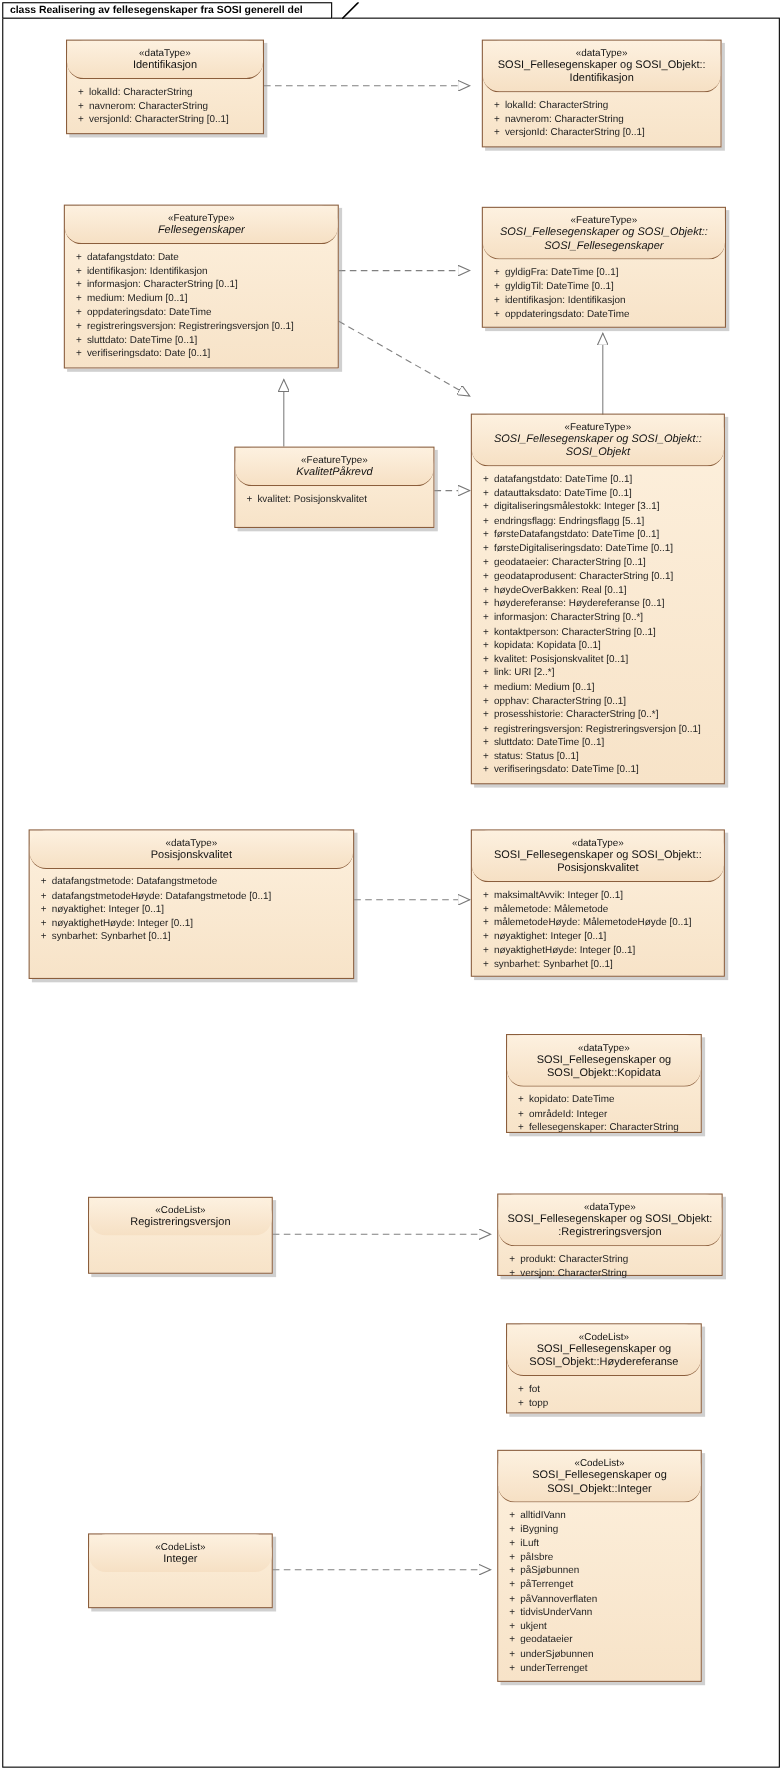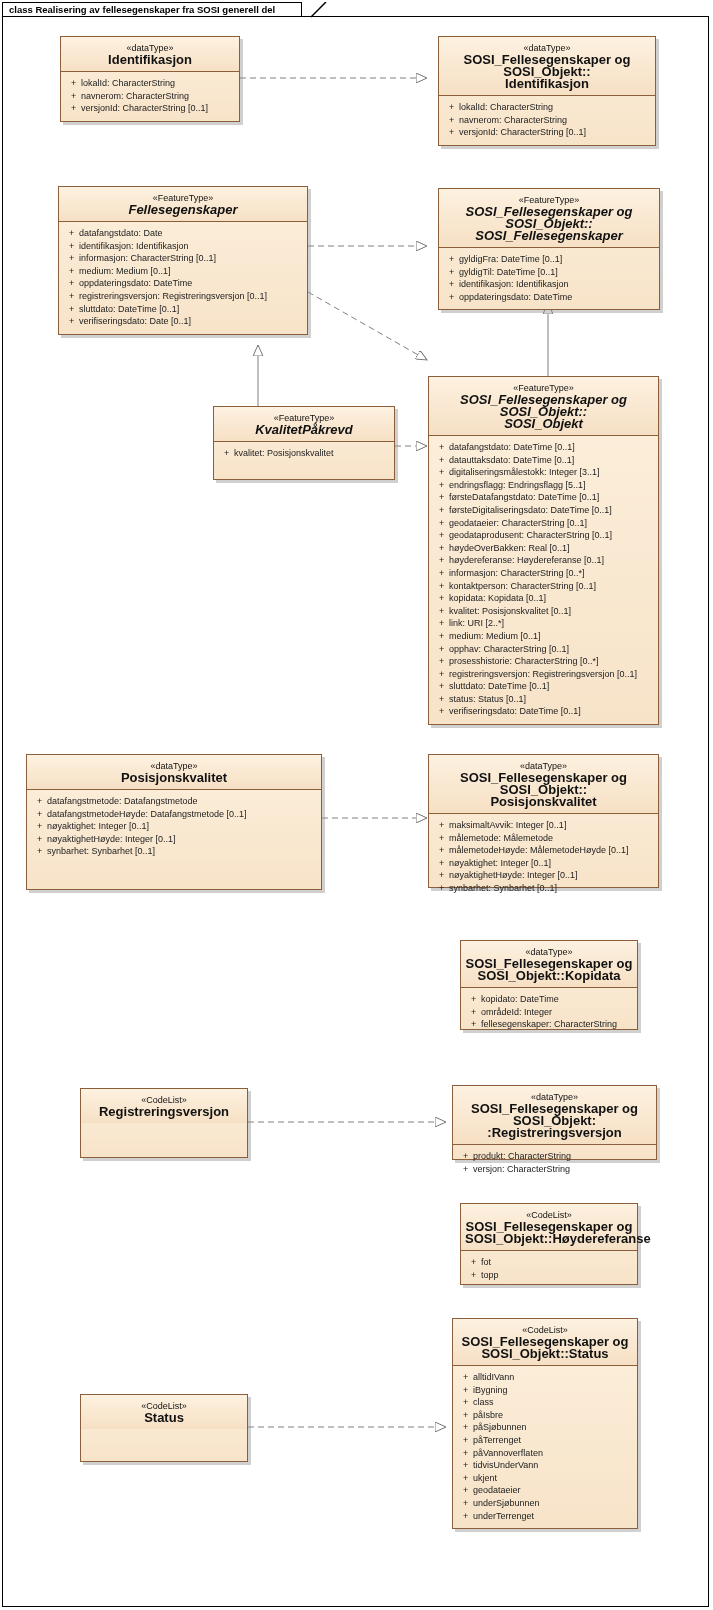--- a/index.html
+++ b/index.html
@@ -11,24 +11,24 @@
   .frame-tab{position:absolute;left:2px;top:2px;height:15px;box-sizing:border-box;
     border:1.5px solid #000;background:#fff;padding:0 26px 0 6px;display:flex;align-items:center;
     font-size:9.5px;font-weight:bold;color:#000;white-space:nowrap;}
   .tab-diag{position:absolute;right:0px;top:0px;width:17px;height:16px;overflow:hidden;}
 
   
   .cls{position:absolute;box-sizing:border-box;border:1px solid #8b5e3c;
        background:linear-gradient(180deg,#fdf0dd 0%,#f7e3c8 100%);
        box-shadow:3px 3px 0 0 rgba(150,150,150,0.45);}
   .cls .hdr{padding:5px 4px 5px 4px;text-align:center;border-bottom:1px solid #8b5e3c;
-       background:linear-gradient(180deg,#fdf1e0 0%,#f6e0c4 100%);}
+       background:linear-gradient(180deg,#fdf1e0 0%,#f6e0c4 100%);border-radius:15px;}
   .cls.nobody .hdr{border-bottom:none;}
   .stereo{font-size:9px;color:#111;line-height:12px;}
-  .cname{font-size:13px;font-weight:bold;color:#111;line-height:12px;}
+  .cname{font-size:10px;font-weight:normal;color:#111;line-height:12px;}
   .cname.ital{font-style:italic;}
   .attrs{padding:5px 4px 6px 4px;}
   .attr{font-size:9px;color:#222;line-height:12.6px;white-space:nowrap;display:flex;}
   .attr .vis{display:inline-block;width:16px;padding-left:6px;box-sizing:border-box;}
 
   
   svg.wires{position:absolute;left:0;top:0;width:713px;height:1610px;pointer-events:none;}
 </style>
 </head>
 <body>
@@ -418,34 +418,34 @@
           <span class="vis">+</span>
           <span>topp</span>
         </div>
     </div>
   </div>
 
   <div class="cls" style="left:452px;top:1318px;width:186px;">
     <div class="hdr">
       <div class="stereo">«CodeList»</div>
       <div class="cname">SOSI_Fellesegenskaper og</div>
-      <div class="cname">SOSI_Objekt::Status</div>
+      <div class="cname">SOSI_Objekt::Integer</div>
     </div>
     <div class="attrs">
       <div class="attr">
           <span class="vis">+</span>
           <span>alltidIVann</span>
         </div>
       <div class="attr">
           <span class="vis">+</span>
           <span>iBygning</span>
         </div>
       <div class="attr">
           <span class="vis">+</span>
-          <span>class</span>
+          <span>iLuft</span>
         </div>
       <div class="attr">
           <span class="vis">+</span>
           <span>påIsbre</span>
         </div>
       <div class="attr">
           <span class="vis">+</span>
           <span>påSjøbunnen</span>
         </div>
       <div class="attr">
@@ -475,17 +475,17 @@
       <div class="attr">
           <span class="vis">+</span>
           <span>underTerrenget</span>
         </div>
     </div>
   </div>
 
   <div class="cls nobody" style="left:80px;top:1394px;width:168px;height:68px;">
     <div class="hdr">
       <div class="stereo">«CodeList»</div>
-      <div class="cname">Status</div>
+      <div class="cname">Integer</div>
     </div>
   </div>
 
 </div>
 
 </body></html>

